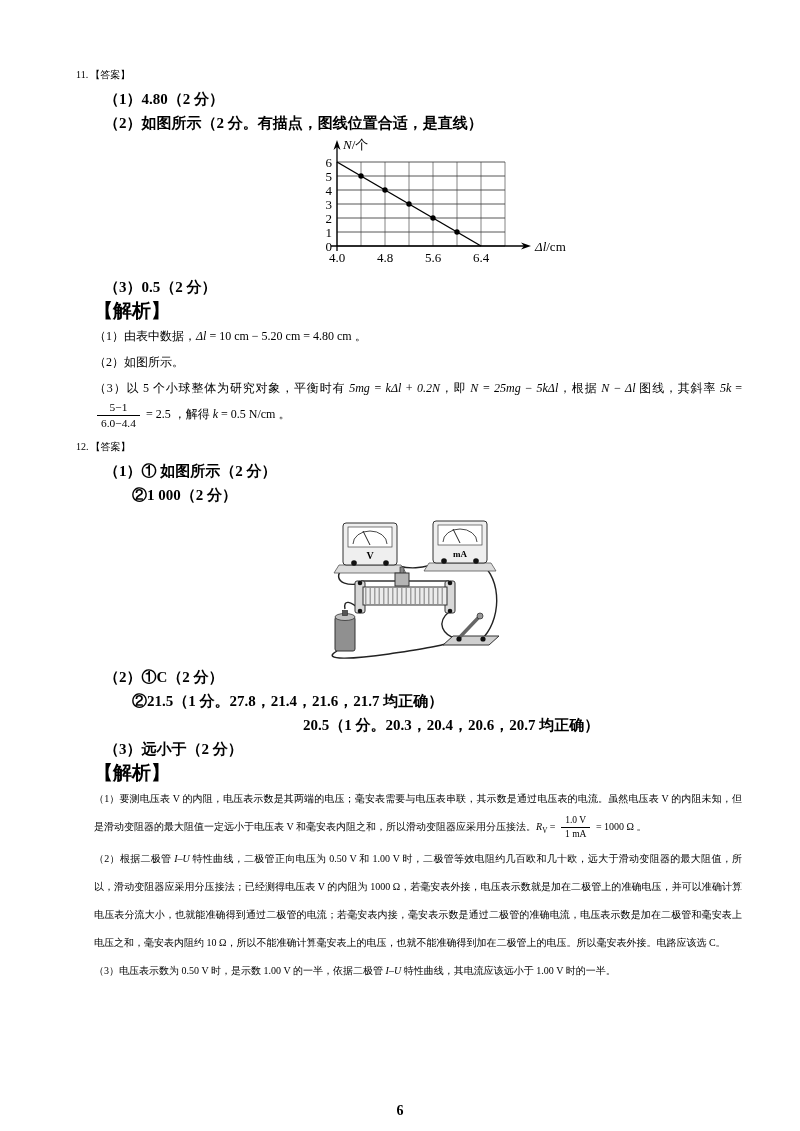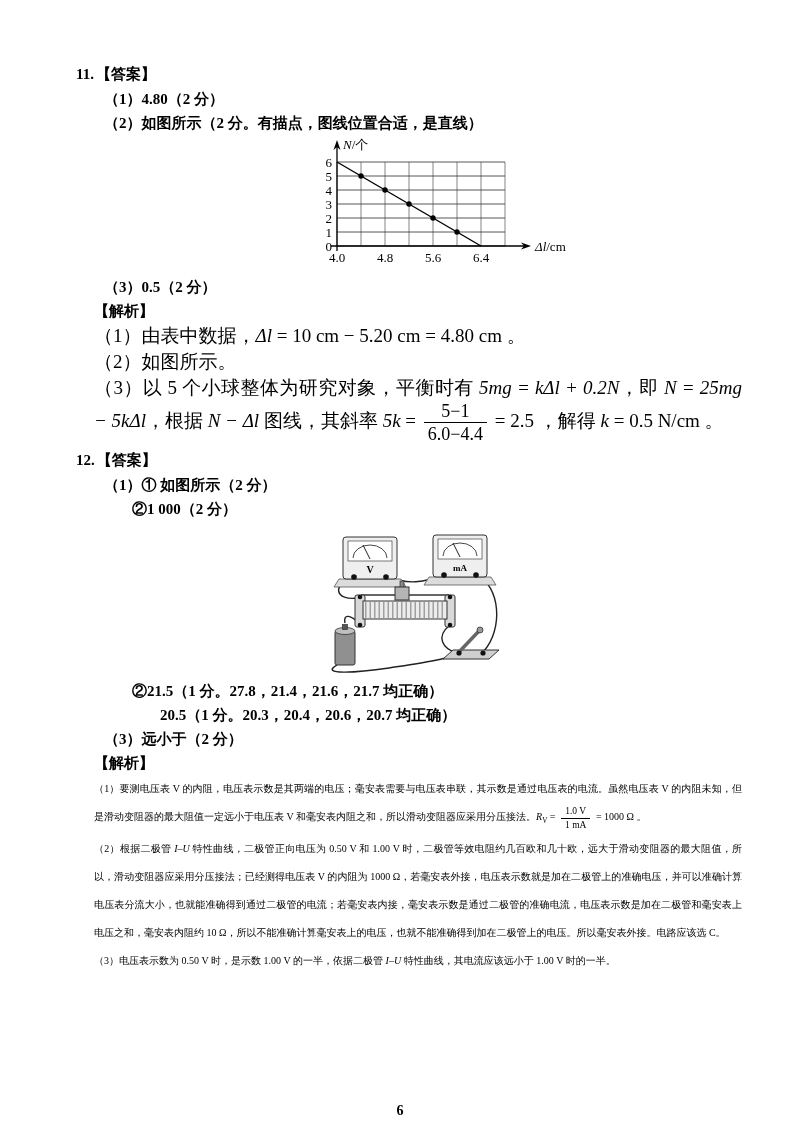--- a/index.html
+++ b/index.html
@@ -2,27 +2,27 @@
 <html><head>
 <meta charset="utf-8">
 <style>
   html,body{margin:0;padding:0;}
   body{
     width:800px;height:1131px;background:#ffffff;color:#000;
     font-family:"Liberation Serif","DejaVu Serif",serif;
     overflow:hidden;position:relative;
   }
   .page{box-sizing:border-box;width:800px;height:1131px;padding:62px 58px 0 76px;position:relative;}
-  .qhead{font-size:15px;font-weight:bold;line-height:25px;}
+  .qhead{font-size:10px;font-weight:normal;line-height:25px;}
   .qhead .qnum{margin-right:2px;}
   .ans{font-size:15px;font-weight:bold;line-height:24px;padding-left:28px;}
   .ans.ind2{padding-left:56px;}
-  .ans.ind3{padding-left:84px;}
-  .jx-label{font-size:15px;font-weight:bold;line-height:24px;padding-left:18px;}
-  .jx{font-size:19px;line-height:26px;padding-left:18px;text-align:justify;}
+  .ans.ind3{padding-left:84px;text-align:center;}
+  .jx-label{font-size:19px;font-weight:bold;line-height:24px;padding-left:18px;}
+  .jx{font-size:12px;line-height:26px;padding-left:18px;text-align:justify;}
   .sol{font-size:10px;line-height:28px;padding-left:18px;text-align:justify;}
   .math{font-style:italic;}
   .sub{font-size:0.72em;vertical-align:sub;font-style:normal;}
   .frac{display:inline-block;vertical-align:middle;text-align:center;font-size:0.95em;line-height:1.12;margin:0 3px;}
   .frac .num{display:block;border-bottom:1.3px solid #000;padding:0 4px 1px;}
   .frac .den{display:block;padding:1px 4px 0;}
   .graph-wrap{margin:3px 0 3px 231px;}
   .circuit-wrap{margin:4px 0 2px 239px;}
   svg text{font-family:"Liberation Serif","DejaVu Serif",serif;fill:#000;}
   .pagenum{position:absolute;bottom:12px;left:0;width:100%;text-align:center;font-size:14px;font-weight:bold;}
@@ -153,20 +153,21 @@
       <g transform="translate(128,108)">
         <polygon points="0,26 46,26 56,17 10,17" fill="#cfcfcf" stroke="#333"></polygon>
         <line x1="16" y1="19" x2="36" y2="-2" stroke="#666" stroke-width="3.5" stroke-linecap="round"></line>
         <circle cx="37" cy="-3" r="3" fill="#9a9a9a" stroke="#333" stroke-width="0.8"></circle>
         <circle cx="16" cy="20" r="2.6" fill="#111"></circle>
         <circle cx="40" cy="20" r="2.6" fill="#111"></circle>
       </g>
     </svg>
   </div>
 
+  <p class="ans">（2）①C（2 分）</p>
   <p class="ans ind2">②21.5（1 分。27.8，21.4，21.6，21.7 均正确）</p>
   <p class="ans ind3">20.5（1 分。20.3，20.4，20.6，20.7 均正确）</p>
   <p class="ans">（3）远小于（2 分）</p>
 
   <div class="jx-label">【解析】</div>
 
   <p class="sol"><span>（1）要测电压表 V 的内阻，电压表示数是其两端的电压；毫安表需要与电压表串联，其示数是通过电压表的电流。虽然电压表 V 的内阻未知，但是滑动变阻器的最大阻值一定远小于电压表 V 和毫安表内阻之和，所以滑动变阻器应采用分压接法。</span><span class="math"><span>R</span><span class="sub">V</span></span><span> = </span><span class="frac"><span class="num">1.0 V</span><span class="den">1 mA</span></span><span> = 1000 Ω 。</span></p>
 
   <p class="sol"><span>（2）根据二极管 </span><span class="math">I–U</span><span> 特性曲线，二极管正向电压为 0.50 V 和 1.00 V 时，二极管等效电阻约几百欧和几十欧，远大于滑动变阻器的最大阻值，所以，滑动变阻器应采用分压接法；已经测得电压表 V 的内阻为 1000 Ω，若毫安表外接，电压表示数就是加在二极管上的准确电压，并可以准确计算电压表分流大小，也就能准确得到通过二极管的电流；若毫安表内接，毫安表示数是通过二极管的准确电流，电压表示数是加在二极管和毫安表上电压之和，毫安表内阻约 10 Ω，所以不能准确计算毫安表上的电压，也就不能准确得到加在二极管上的电压。所以毫安表外接。电路应该选 C。</span></p>
 

